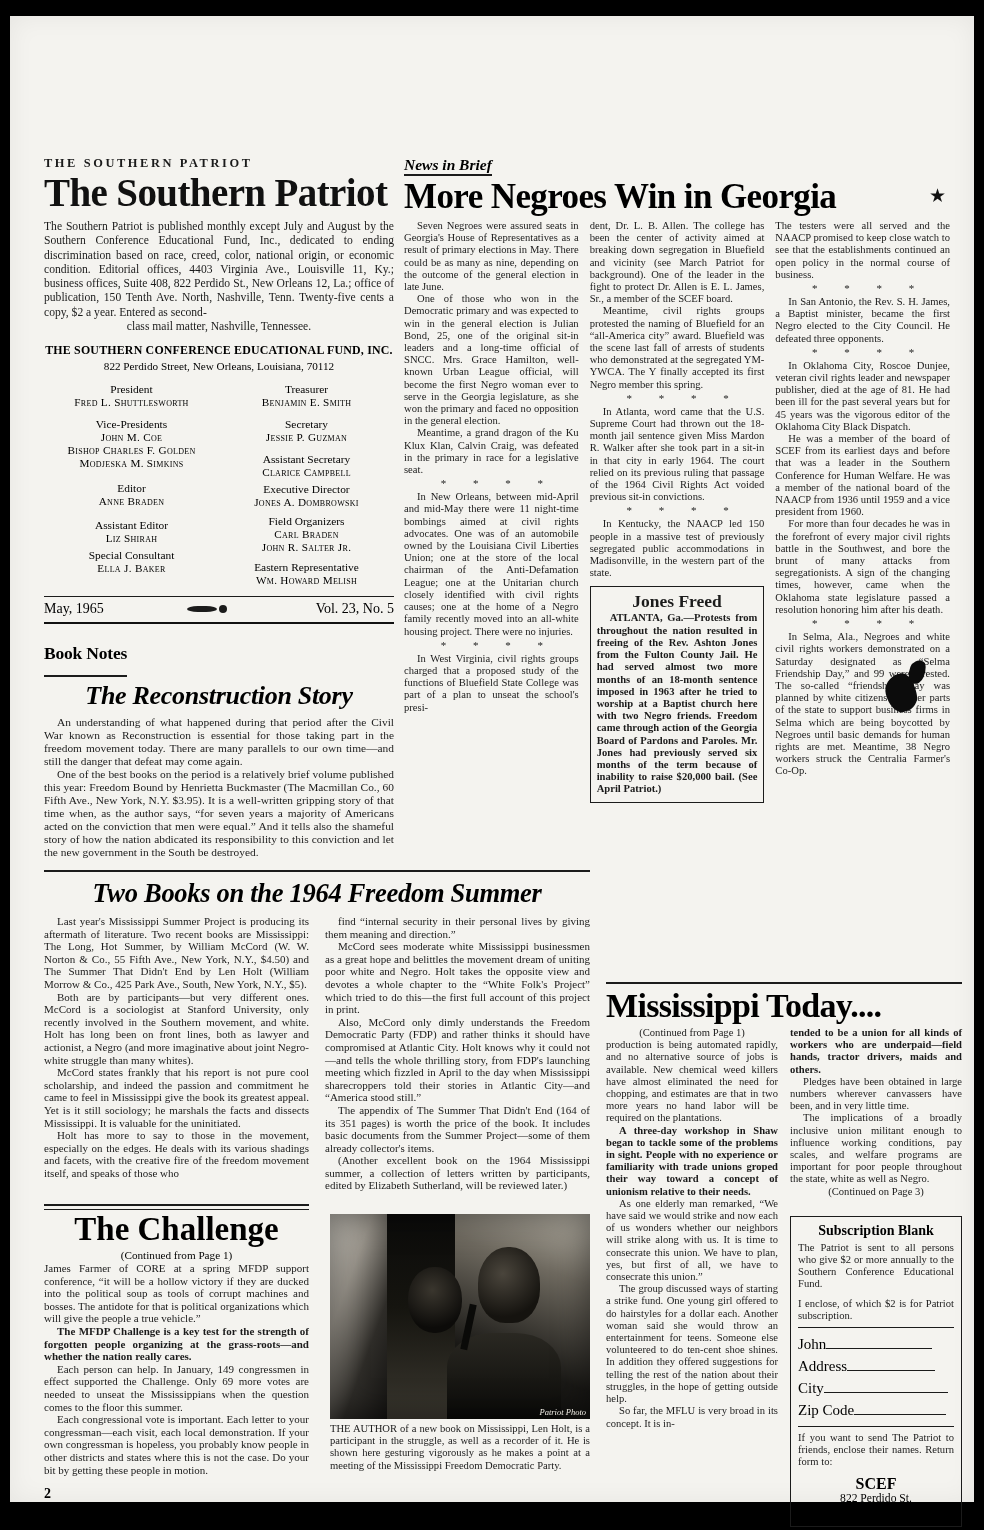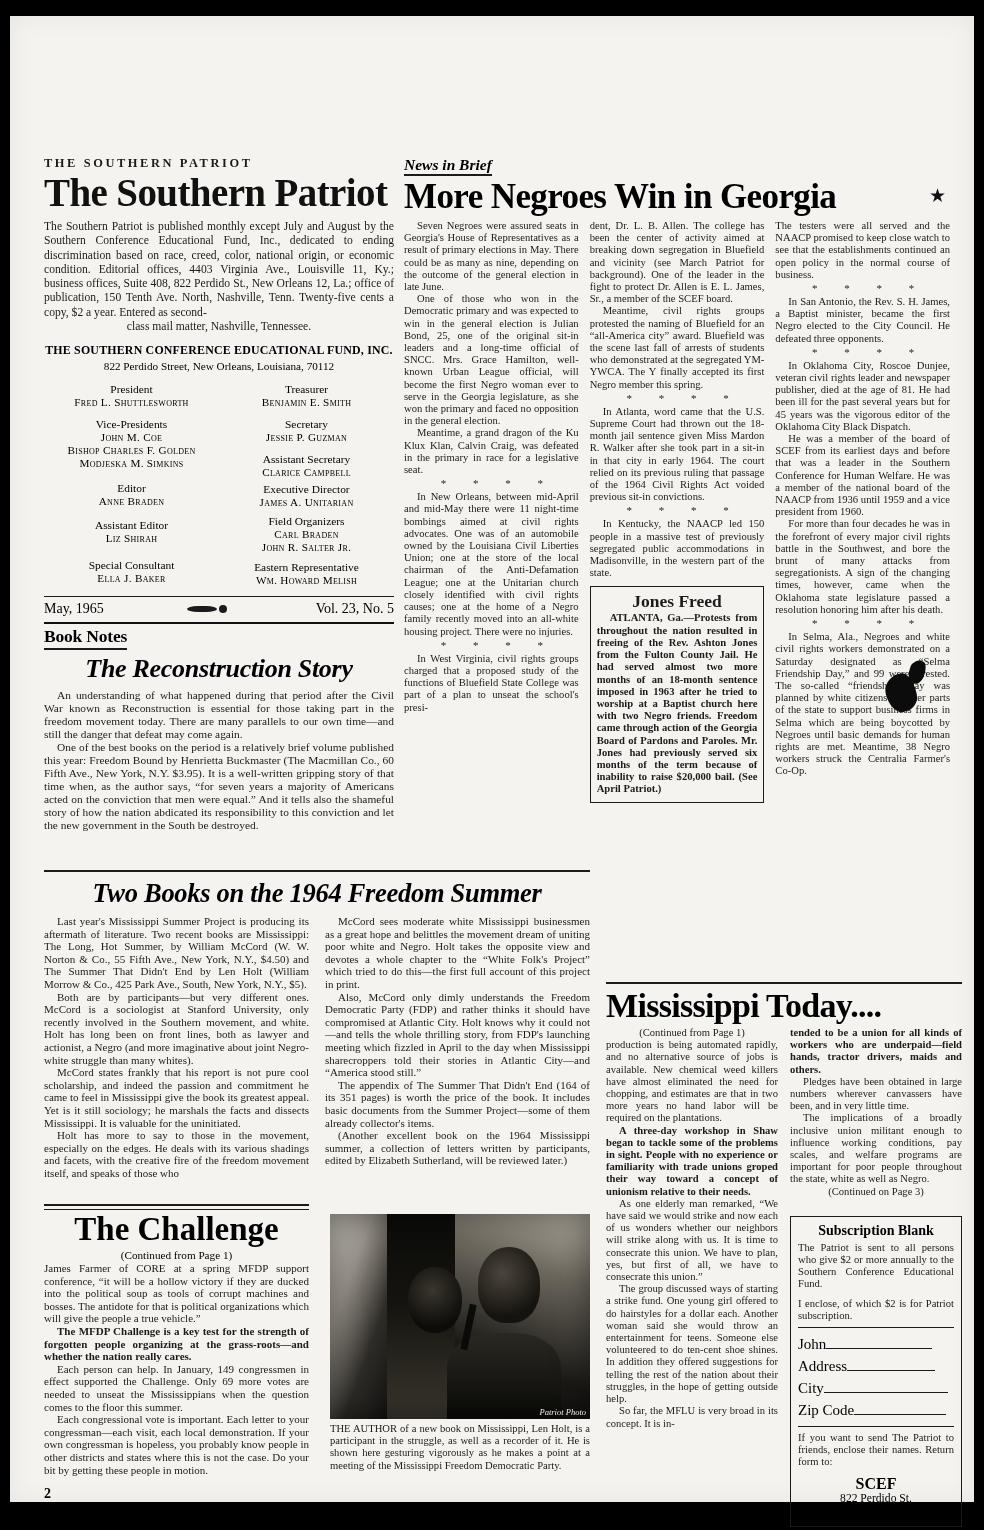--- a/index.html
+++ b/index.html
@@ -38,21 +38,21 @@
   .rule-thick{border-top:2.6px solid #111;}
   .issue-line{display:flex;align-items:center;justify-content:space-between;
               font-size:14px;padding:4px 0 5px 0;}
   .issue-orn{width:46px;height:11px;position:relative;}
   .issue-orn:before{content:"";position:absolute;left:0;top:3px;width:30px;height:6px;background:#1b1b1b;
       border-radius:50% 50% 50% 50%/70% 70% 70% 70%;}
   .issue-orn:after{content:"";position:absolute;left:32px;top:2px;width:8px;height:8px;border-radius:50%;
       background:#1b1b1b;}
 
   .sec-head{font-weight:bold;font-size:17.5px;letter-spacing:-.2px;border-bottom:2px solid #1b1b1b;
-            display:inline-block;padding-bottom:1px;margin-top:2px;}
+            display:inline-block;padding-bottom:11px;margin-top:19px;}
   .art-head-ital{font-style:italic;font-weight:bold;font-size:26px;text-align:center;letter-spacing:-.3px;
             margin:4px 0 5px 0;}
 
   .hrule{border-top:2.4px solid #1b1b1b;margin:8px 0 0 0;}
   .hrule-dbl{border-top:2.4px solid #1b1b1b;border-bottom:1px solid #1b1b1b;height:3px;margin:8px 0 0 0;}
 
   
   .fs-head{font-style:italic;font-weight:bold;font-size:26.5px;text-align:center;margin:6px 0 6px 0;letter-spacing:-.3px;}
   .two-col{display:flex;gap:16px;}
   .two-col > div{width:50%;}
@@ -149,41 +149,41 @@
             </div>
             <div>
               <div class="role" style="margin-top:13px">Editor</div>
               <div class="person">Anne Braden</div>
             </div>
             <div>
               <div class="role" style="margin-top:11px">Assistant Editor</div>
               <div class="person">Liz Shirah</div>
             </div>
             <div>
-              <div class="role" style="margin-top:14px">Special Consultant</div>
+              <div class="role" style="margin-top:4px">Special Consultant</div>
               <div class="person">Ella J. Baker</div>
             </div>
           </div>
 
           <div class="staff-col">
             <div>
               <div class="role first">Treasurer</div>
               <div class="person">Benjamin E. Smith</div>
             </div>
             <div>
               <div class="role">Secretary</div>
               <div class="person">Jessie P. Guzman</div>
             </div>
             <div>
               <div class="role">Assistant Secretary</div>
               <div class="person">Clarice Campbell</div>
             </div>
             <div>
               <div class="role" style="margin-top:4px">Executive Director</div>
-              <div class="person">James A. Unitarian</div>
+              <div class="person">Jones A. Dombrowski</div>
             </div>
             <div>
               <div class="role" style="margin-top:6px">Field Organizers</div>
               <div class="person">Carl Braden</div>
               <div class="person tight">John R. Salter Jr.</div>
             </div>
             <div>
               <div class="role" style="margin-top:7px">Eastern Representative</div>
               <div class="person">Wm. Howard Melish</div>
             </div>
@@ -212,20 +212,21 @@
         <div class="hrule"></div>
         <div class="fs-head">Two Books on the 1964 Freedom Summer</div>
         <div class="two-col">
           <div class="body-text narrow">
             <p>Last year's Mississippi Summer Project is producing its aftermath of literature. Two recent books are Mississippi: The Long, Hot Summer, by William McCord (W. W. Norton &amp; Co., 55 Fifth Ave., New York, N.Y., $4.50) and The Summer That Didn't End by Len Holt (William Morrow &amp; Co., 425 Park Ave., South, New York, N.Y., $5).</p>
             <p>Both are by participants—but very different ones. McCord is a sociologist at Stanford University, only recently involved in the Southern movement, and white. Holt has long been on front lines, both as lawyer and actionist, a Negro (and more imaginative about joint Negro-white struggle than many whites).</p>
             <p>McCord states frankly that his report is not pure cool scholarship, and indeed the passion and commitment he came to feel in Mississippi give the book its greatest appeal. Yet is it still sociology; he marshals the facts and dissects Mississippi. It is valuable for the uninitiated.</p>
             <p>Holt has more to say to those in the movement, especially on the edges. He deals with its various shadings and facets, with the creative fire of the freedom movement itself, and speaks of those who</p>
           </div>
           <div class="body-text narrow">
+            <p>find “internal security in their personal lives by giving them meaning and direction.”</p>
             <p>McCord sees moderate white Mississippi businessmen as a great hope and belittles the movement dream of uniting poor white and Negro. Holt takes the opposite view and devotes a whole chapter to the “White Folk's Project” which tried to do this—the first full account of this project in print.</p>
             <p>Also, McCord only dimly understands the Freedom Democratic Party (FDP) and rather thinks it should have compromised at Atlantic City. Holt knows why it could not—and tells the whole thrilling story, from FDP's launching meeting which fizzled in April to the day when Mississippi sharecroppers told their stories in Atlantic City—and “America stood still.”</p>
             <p>The appendix of The Summer That Didn't End (164 of its 351 pages) is worth the price of the book. It includes basic documents from the Summer Project—some of them already collector's items.</p>
             <p>(Another excellent book on the 1964 Mississippi summer, a collection of letters written by participants, edited by Elizabeth Sutherland, will be reviewed later.)</p>
           </div>
         </div>
       </div>
 
       <div style="position:absolute;left:0;top:1040px;width:265px;">
         <div class="hrule-dbl"></div>

